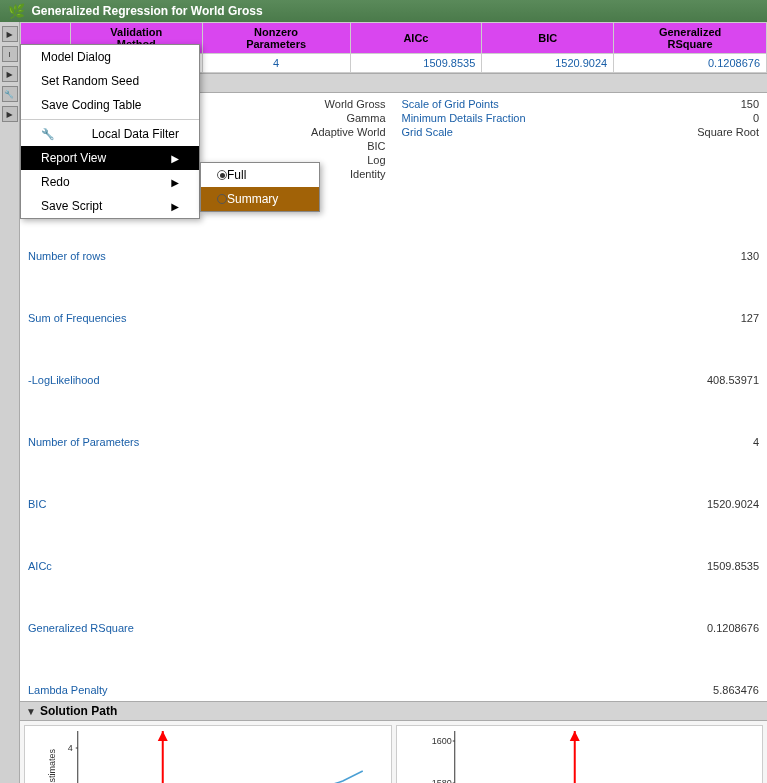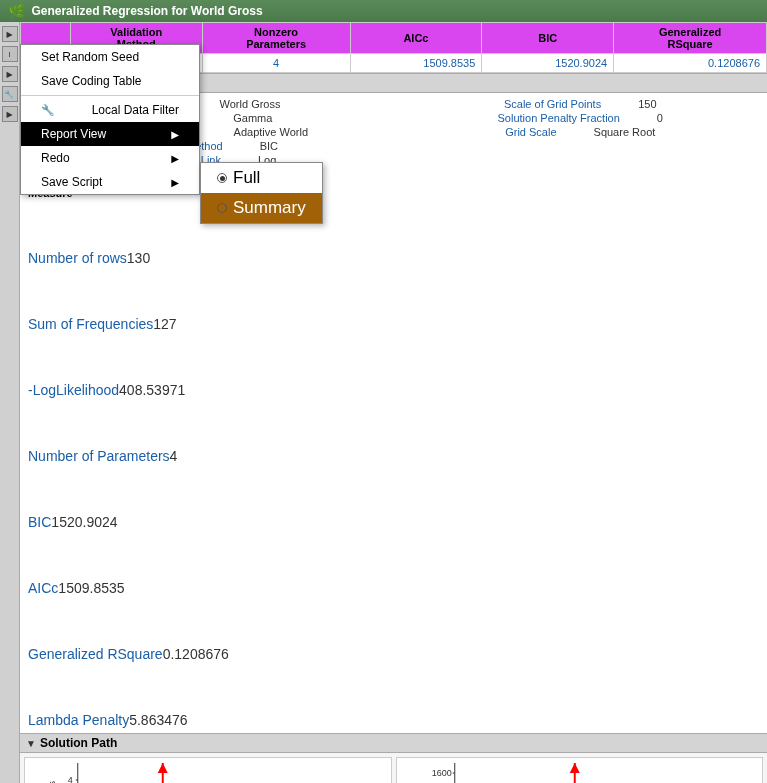--- a/index.html
+++ b/index.html
@@ -118,21 +118,21 @@
     .details-left {
       flex: 1;
       padding: 0 8px;
     }
     .details-right {
       flex: 1;
       padding: 0 8px;
     }
     .detail-row {
       display: flex;
-      justify-content: center;
+      justify-content: space-between;
       padding: 1px 0;
       font-size: 11px;
       gap: 29px;
     }
     .detail-label {
       color: #1a5fa8;
     }
     .detail-value {
       color: #333;
       margin-left: 8px;
@@ -143,23 +143,23 @@
       padding: 0 8px;
     }
     .measure-header {
       font-weight: bold;
       font-size: 11px;
       padding: 2px 0;
       color: #000;
     }
     .measure-row {
       display: flex;
-      justify-content: flex-start;
+      justify-content: space-between;
       padding: 1px 0;
-      font-size: 14px;
+      font-size: 11px;
       margin-top: 48px;
     }
     .measure-label {
       color: #1a5fa8;
     }
     .measure-value {
       color: #333;
     }
 
     
@@ -241,27 +241,26 @@
       left: 180px;
       background: white;
       border: 1px solid #888;
       box-shadow: 2px 2px 6px rgba(0,0,0,0.3);
       min-width: 120px;
       z-index: 300;
       pointer-events: all;
     }
     .submenu-item {
       padding: 5px 16px;
-      font-size: 17px;
+      font-size: 12px;
       color: #000;
       cursor: pointer;
       white-space: nowrap;
       display: flex;
       align-items: center;
-      gap: 6px;
     }
     .submenu-item.highlighted {
       background: #a16207;
       color: white;
     }
     .radio-dot {
       width: 10px;
       height: 10px;
       border-radius: 50%;
       border: 1px solid #555;
@@ -357,21 +356,21 @@
           <span class="detail-label">Dispersion Model Link</span>
           <span class="detail-value">Identity</span>
         </div>
       </div>
       <div class="details-right">
         <div class="detail-row">
           <span class="detail-label">Scale of Grid Points</span>
           <span class="detail-value">150</span>
         </div>
         <div class="detail-row">
-          <span class="detail-label">Solution Penalty Fraction</span>
+          <span class="detail-label">Minimum Details Fraction</span>
           <span class="detail-value">0</span>
         </div>
         <div class="detail-row">
           <span class="detail-label">Grid Scale</span>
           <span class="detail-value">Square Root</span>
         </div>
       </div>
     </div>
 
     <div class="measures-section">
@@ -465,20 +464,23 @@
 
           <polygon points="160,5 155,15 165,15" fill="red"></polygon>
         </svg>
       </div>
     </div>
 
     <div class="context-menu-overlay">
 
       <div class="dropdown-menu">
         <div class="menu-item">
+          <span>Model Dialog</span>
+        </div>
+        <div class="menu-item">
           <span>Set Random Seed</span>
         </div>
         <div class="menu-item">
           <span>Save Coding Table</span>
         </div>
         <div class="divider"></div>
         <div class="menu-item">
           <span style="margin-right:6px; font-size:11px;">🔧</span>
           <span>Local Data Filter</span>
         </div>

